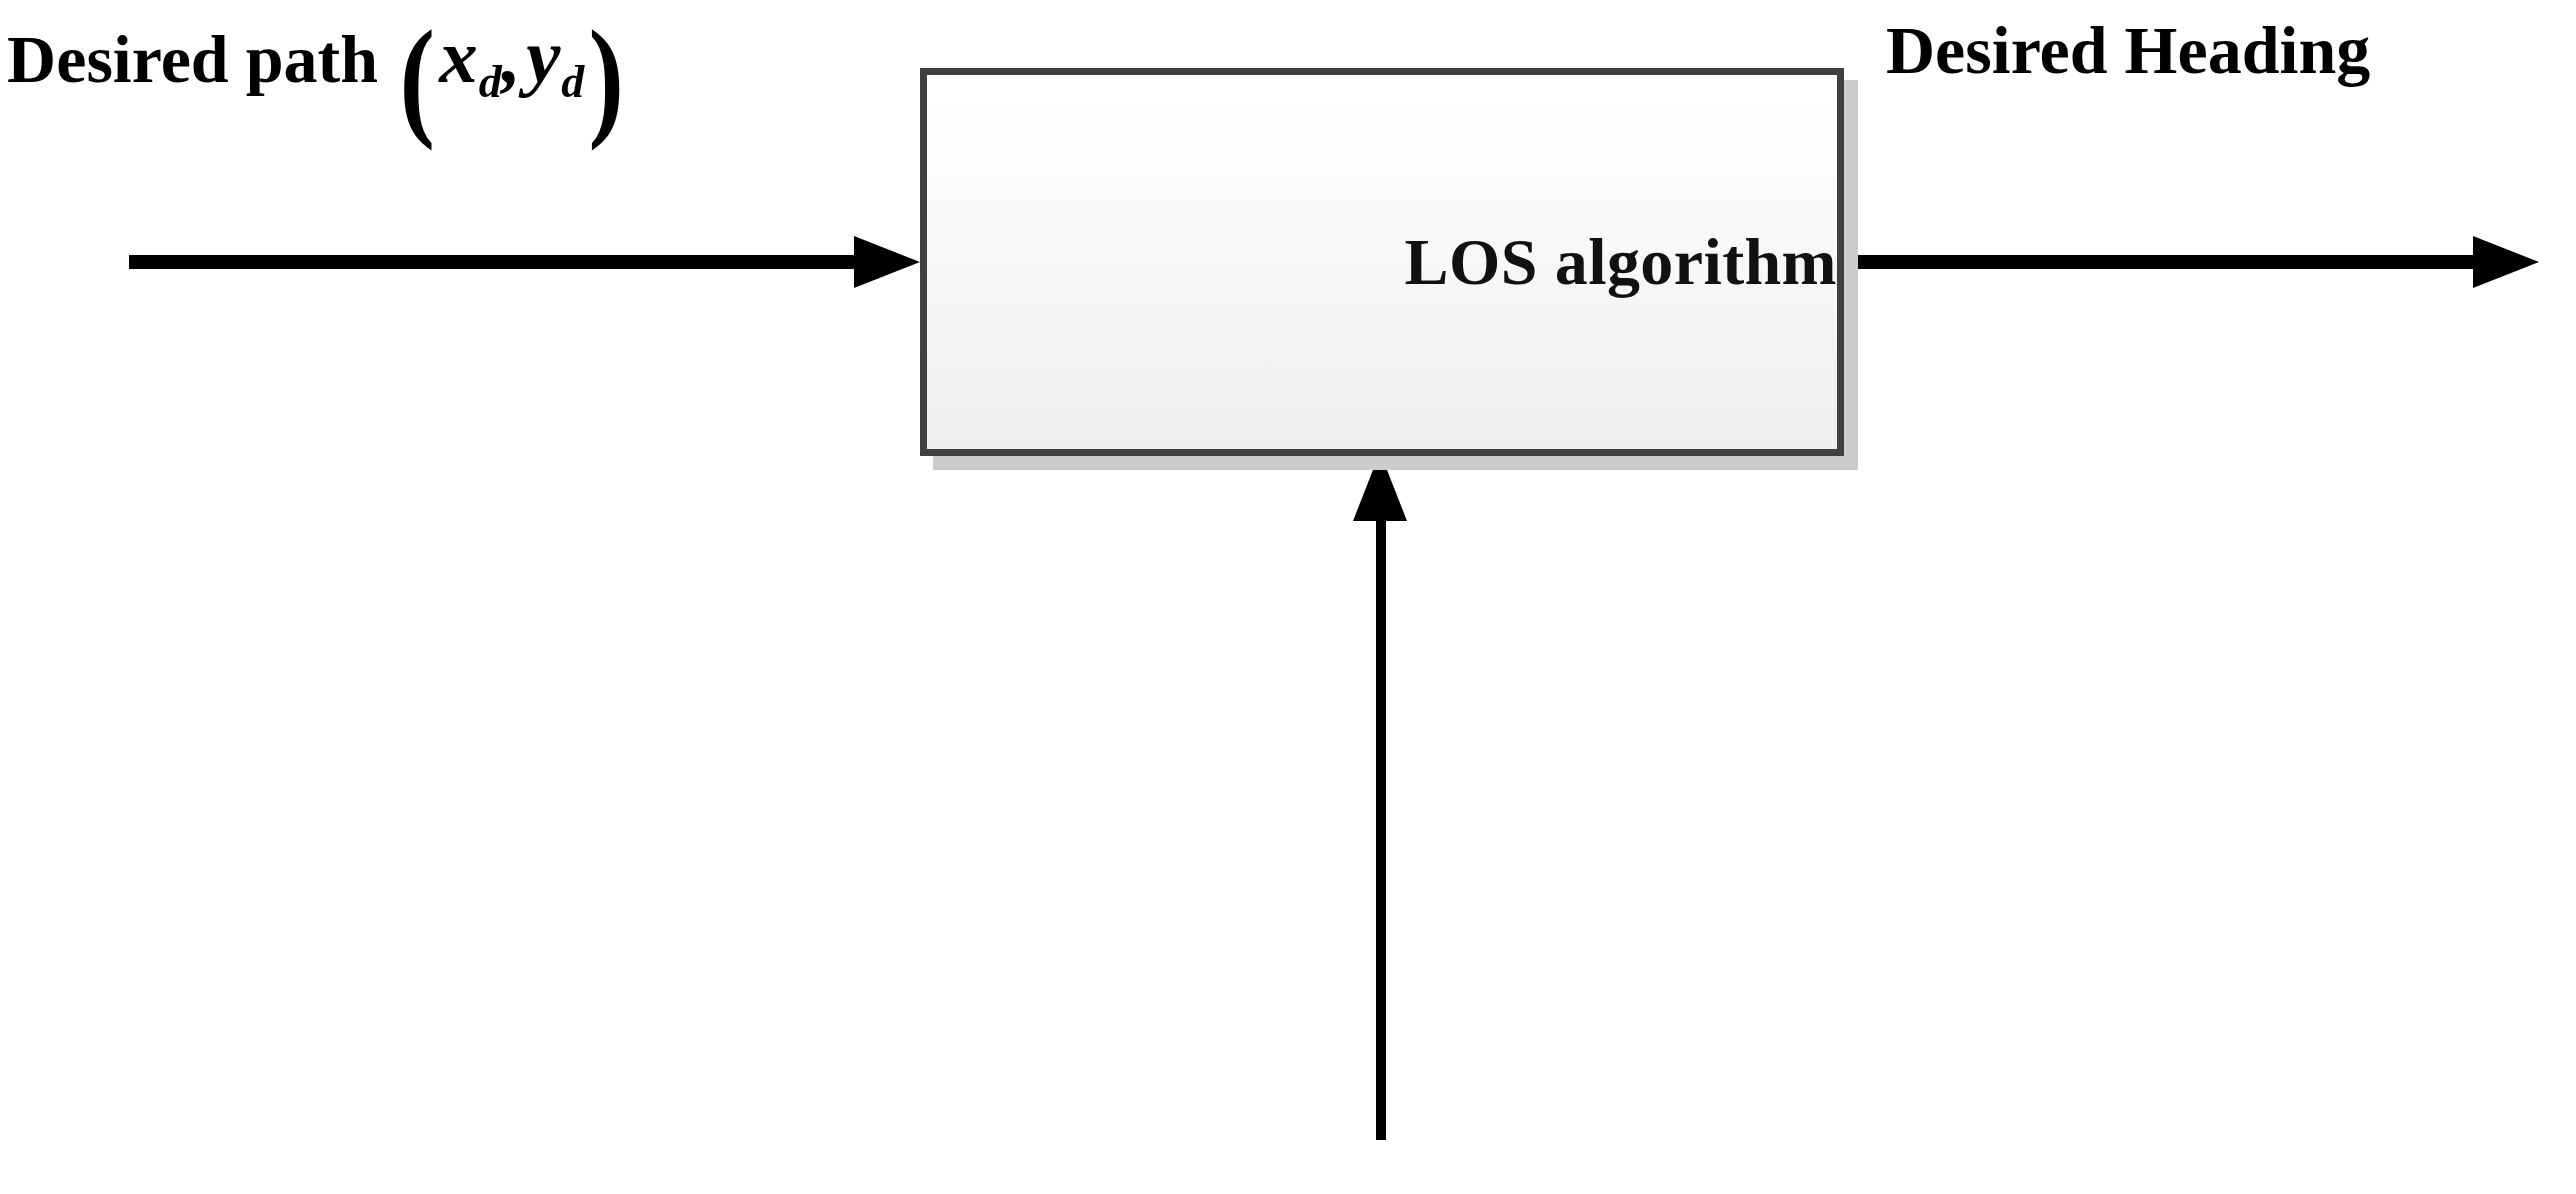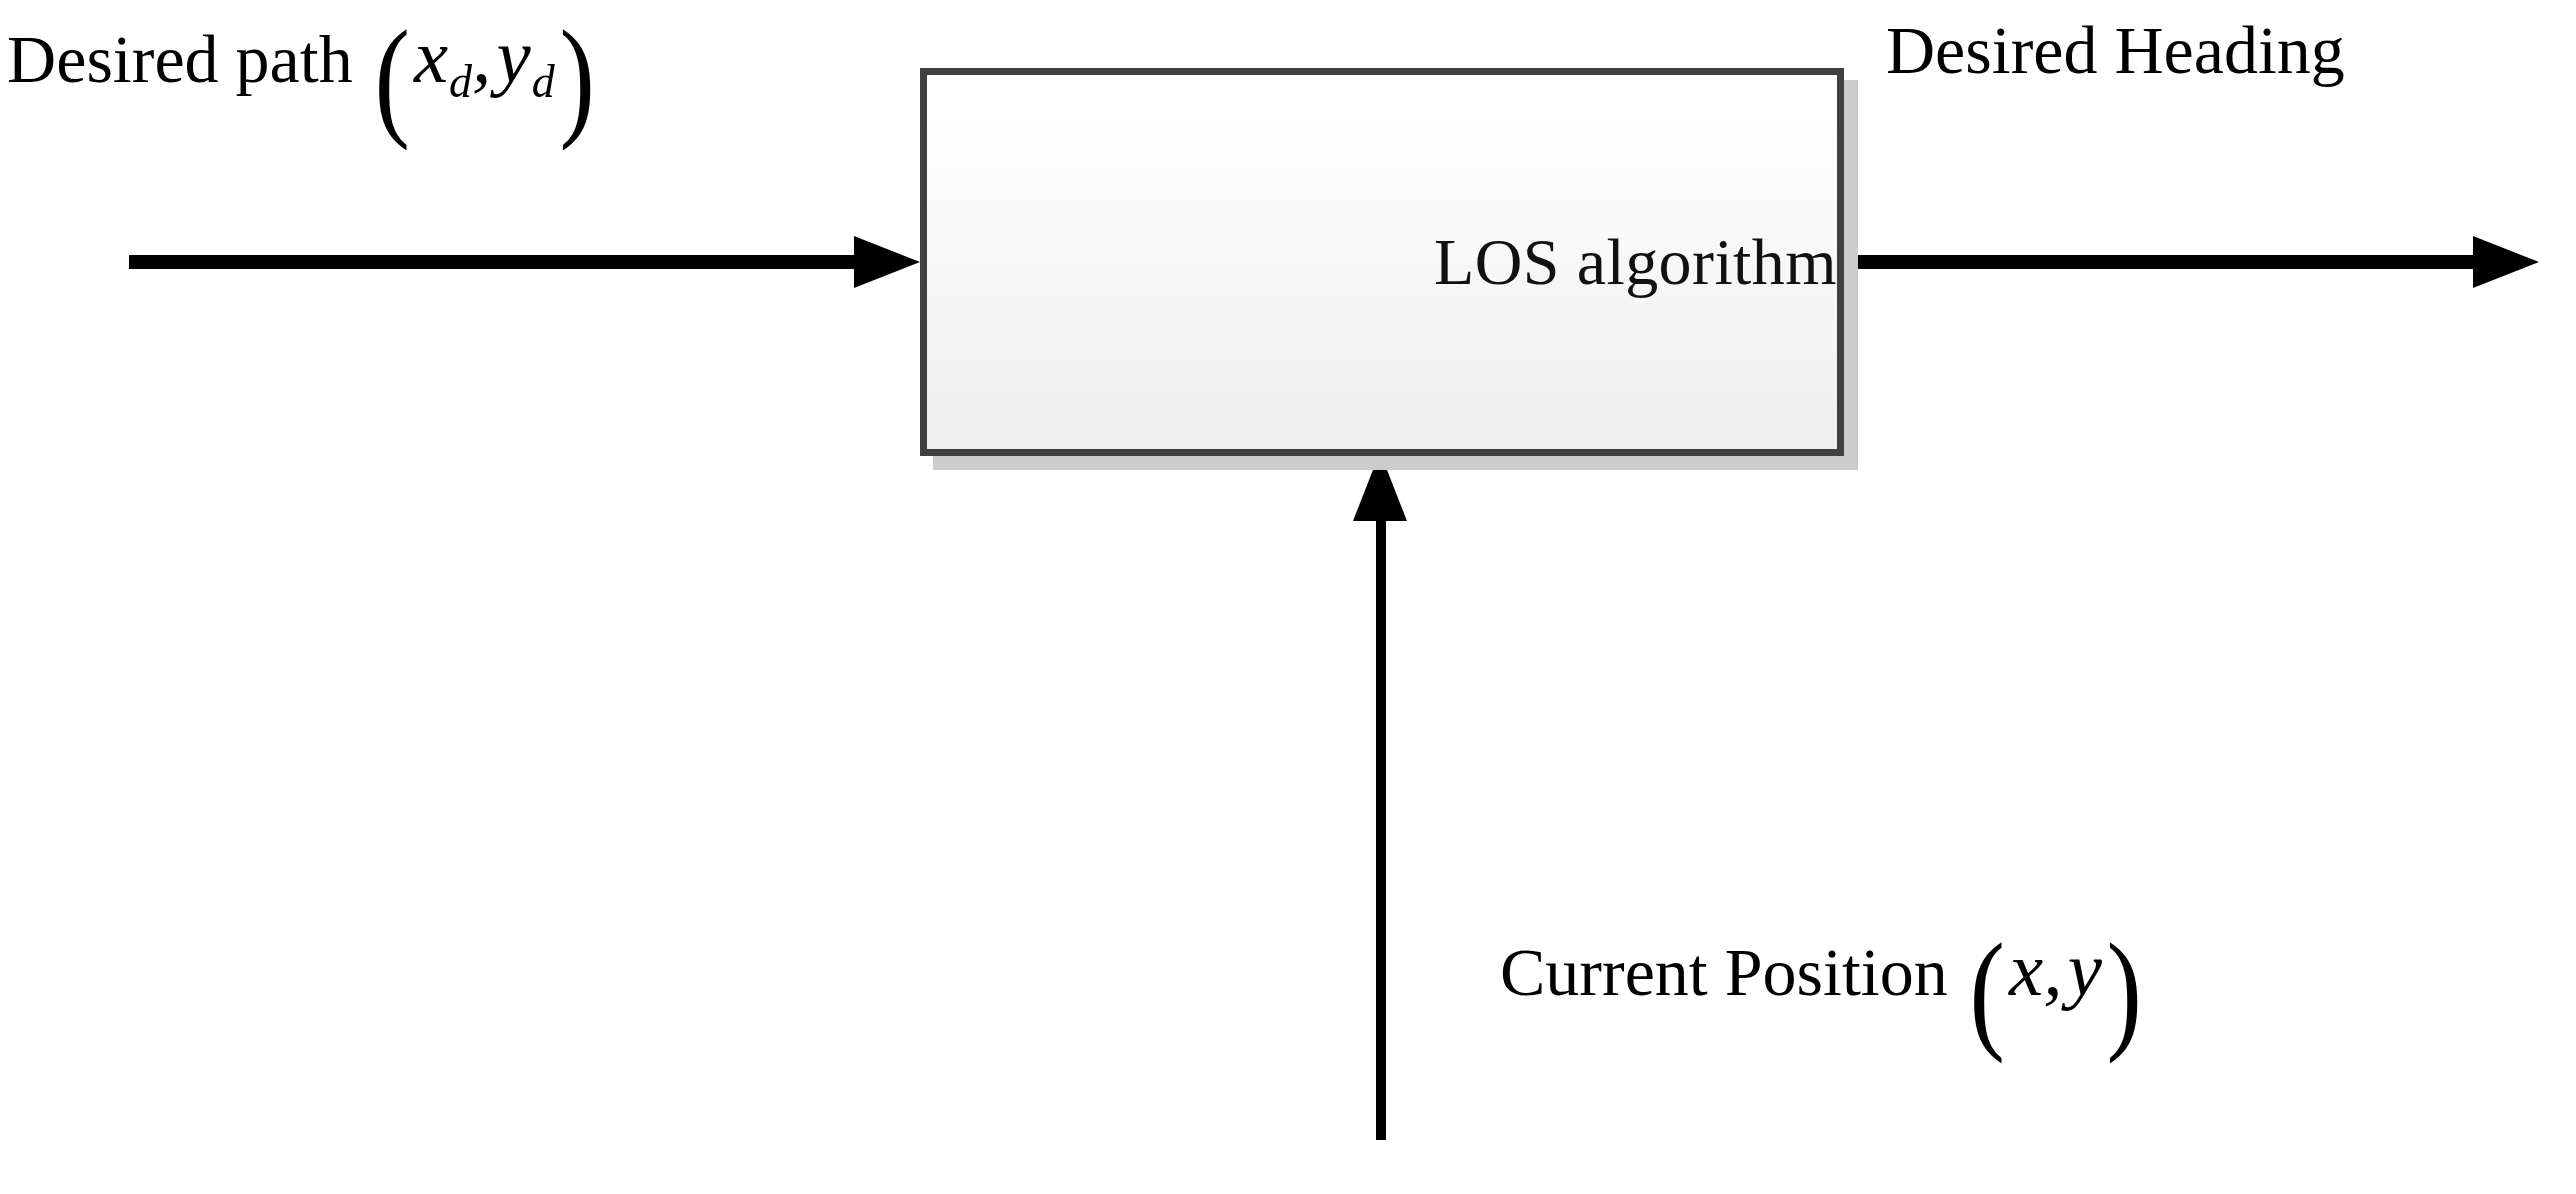--- a/index.html
+++ b/index.html
@@ -9,20 +9,21 @@
     background: #ffffff;
   }
   #stage {
     position: relative;
     width: 2576px;
     height: 1194px;
     background: #ffffff;
     overflow: hidden;
     font-family: "Liberation Serif", "DejaVu Serif", serif;
     color: #000000;
+    font-weight: bold;
   }
 
   
   .label {
     position: absolute;
     white-space: nowrap;
     font-family: "Liberation Serif", "DejaVu Serif", serif;
     font-size: 68px;
     line-height: 1.0;
     color: #000000;
@@ -158,26 +159,20 @@
     <span>Desired path</span>
     <span class="math">
       <span class="paren">(</span><span class="var">x</span><span class="sub">d</span><span class="comma">,</span><span class="var">y</span><span class="sub">d</span><span class="paren">)</span>
     </span>
   </div>
 
   <div class="label" id="lbl-desired-heading">
     <span>Desired Heading</span>
   </div>
 
-  <div class="label" id="lbl-current-position">
-    <span>Current Position</span>
-    <span class="math">
-      <span class="paren">(</span><span class="var">x</span><span class="comma">,</span><span class="var">y</span><span class="paren">)</span>
-    </span>
-  </div>
 
   <div class="arrow-h" id="arrow-in">
     <div class="shaft"></div>
     <div class="head"></div>
   </div>
 
   <div class="arrow-h" id="arrow-out">
     <div class="shaft"></div>
     <div class="head"></div>
   </div>

